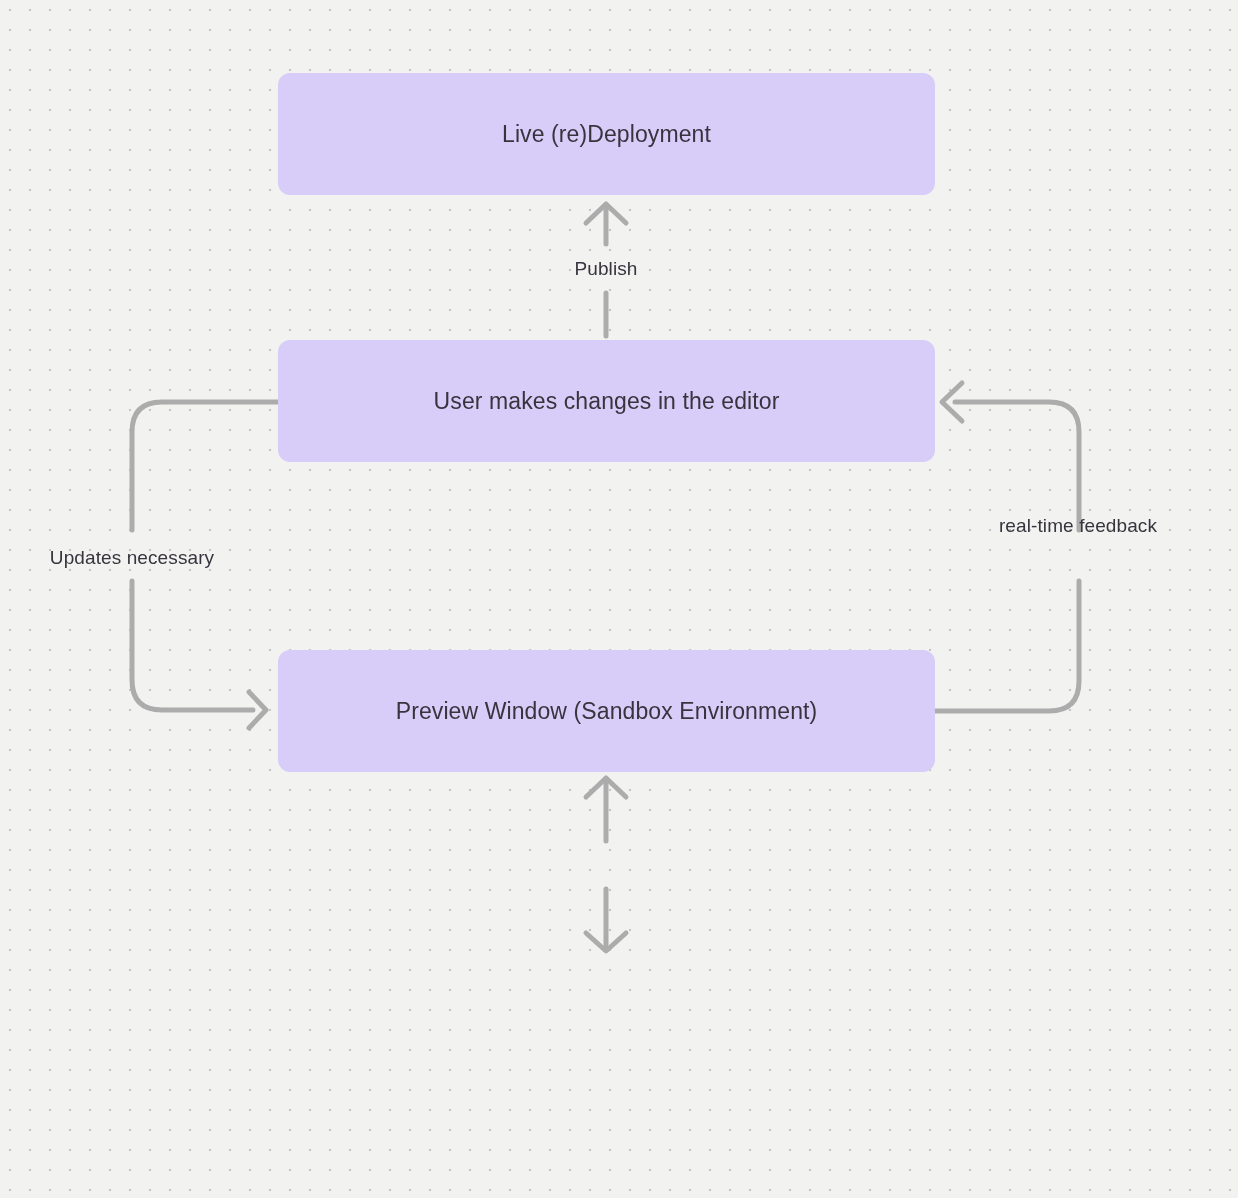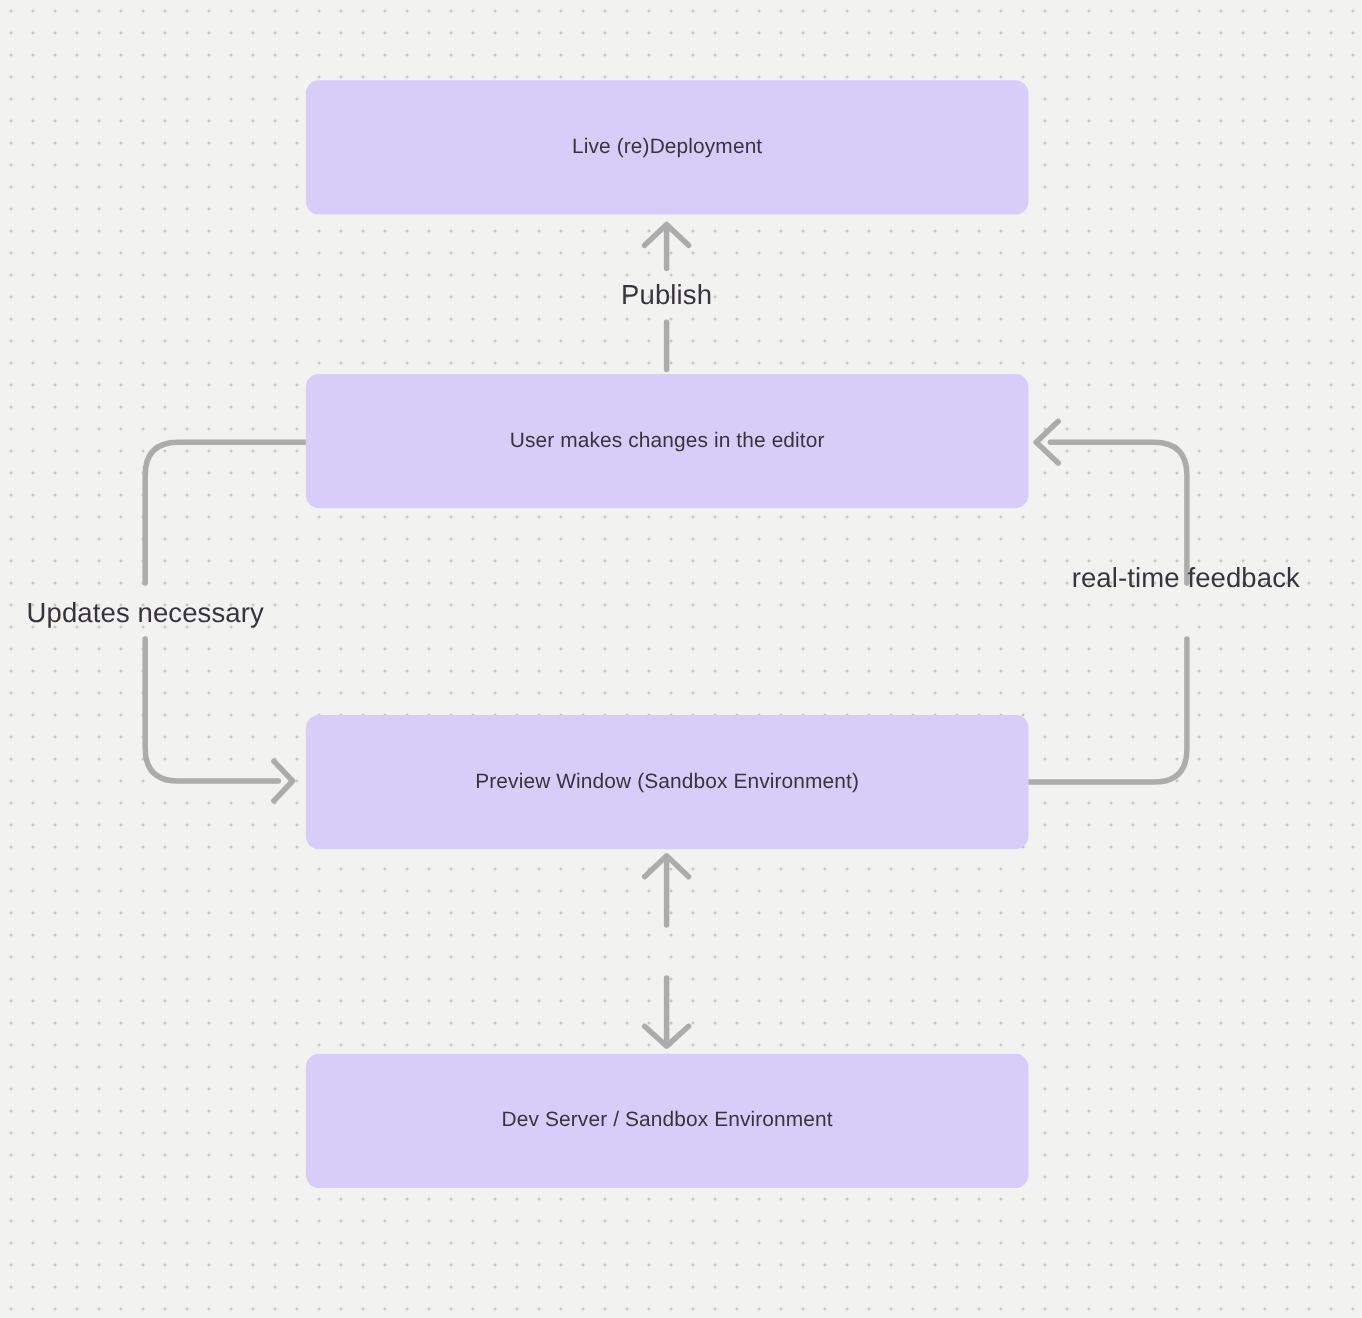--- a/index.html
+++ b/index.html
@@ -45,29 +45,29 @@
     left: 278px;
     width: 657px;
     height: 122px;
     background: var(--node-fill);
     border-radius: 12px;
     display: flex;
     align-items: center;
     justify-content: center;
   }
   .node-label {
-    font-size: 19px;
+    font-size: 23px;
     color: var(--text);
     letter-spacing: 0.1px;
     white-space: nowrap;
   }
   .edge-label {
     position: absolute;
     transform: translate(-50%, -50%);
-    font-size: 25px;
+    font-size: 19px;
     color: var(--text);
     letter-spacing: 0.1px;
     white-space: nowrap;
   }
 </style>
 </head>
 <body>
 
 <div class="canvas">
 
@@ -104,21 +104,18 @@
   </div>
 
   <div class="node" style="top:650px">
     <span class="node-label">Preview Window (Sandbox Environment)</span>
   </div>
 
   <div class="node" style="top:340px">
     <span class="node-label">User makes changes in the editor</span>
   </div>
 
-  <div class="node" style="top:958px">
-    <span class="node-label">Dev Server / Sandbox Environment</span>
-  </div>
 
   <div class="edge-label" style="left:606px;  top:269px">Publish</div>
   <div class="edge-label" style="left:132px;  top:558px">Updates necessary</div>
   <div class="edge-label" style="left:1078px; top:526px">real-time feedback</div>
 
 </div>
 
 </body></html>

